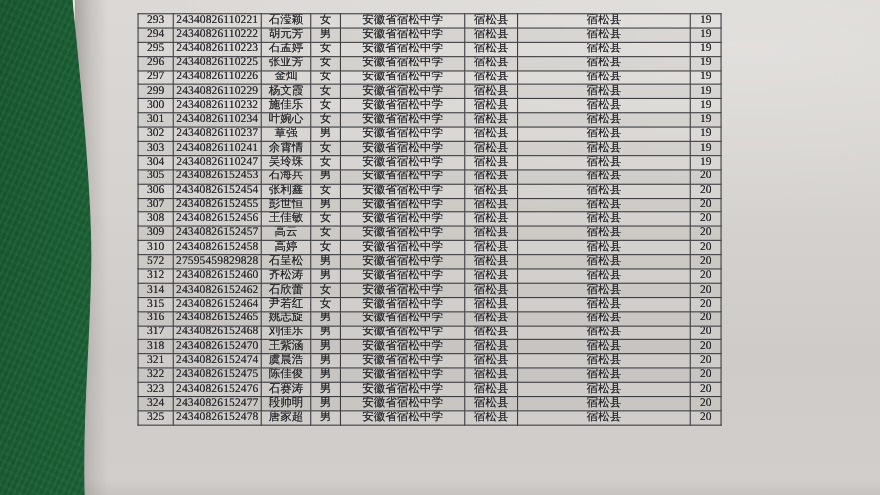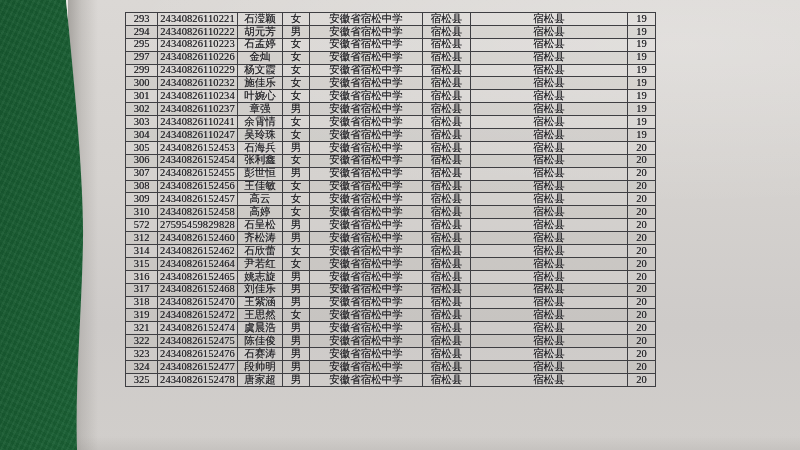--- a/index.html
+++ b/index.html
@@ -107,20 +107,30 @@
           <td class="c0">295</td>
           <td class="c1">24340826110223</td>
           <td class="c2">石孟婷</td>
           <td class="c3">女</td>
           <td class="c4">安徽省宿松中学</td>
           <td class="c5">宿松县</td>
           <td class="c6">宿松县</td>
           <td class="c7">19</td>
         </tr>
         <tr>
+          <td class="c0">296</td>
+          <td class="c1">24340826110225</td>
+          <td class="c2">张亚芳</td>
+          <td class="c3">女</td>
+          <td class="c4">安徽省宿松中学</td>
+          <td class="c5">宿松县</td>
+          <td class="c6">宿松县</td>
+          <td class="c7">19</td>
+        </tr>
+        <tr>
           <td class="c0">297</td>
           <td class="c1">24340826110226</td>
           <td class="c2">金灿</td>
           <td class="c3">女</td>
           <td class="c4">安徽省宿松中学</td>
           <td class="c5">宿松县</td>
           <td class="c6">宿松县</td>
           <td class="c7">19</td>
         </tr>
         <tr>
@@ -301,30 +311,20 @@
           <td class="c4">安徽省宿松中学</td>
           <td class="c5">宿松县</td>
           <td class="c6">宿松县</td>
           <td class="c7">20</td>
         </tr>
         <tr>
           <td class="c0">318</td>
           <td class="c1">24340826152470</td>
           <td class="c2">王紫涵</td>
           <td class="c3">男</td>
-          <td class="c4">安徽省宿松中学</td>
-          <td class="c5">宿松县</td>
-          <td class="c6">宿松县</td>
-          <td class="c7">20</td>
-        </tr>
-        <tr>
-          <td class="c0">319</td>
-          <td class="c1">24340826152472</td>
-          <td class="c2">王思然</td>
-          <td class="c3">女</td>
           <td class="c4">安徽省宿松中学</td>
           <td class="c5">宿松县</td>
           <td class="c6">宿松县</td>
           <td class="c7">20</td>
         </tr>
         <tr>
           <td class="c0">321</td>
           <td class="c1">24340826152474</td>
           <td class="c2">虞晨浩</td>
           <td class="c3">男</td>

